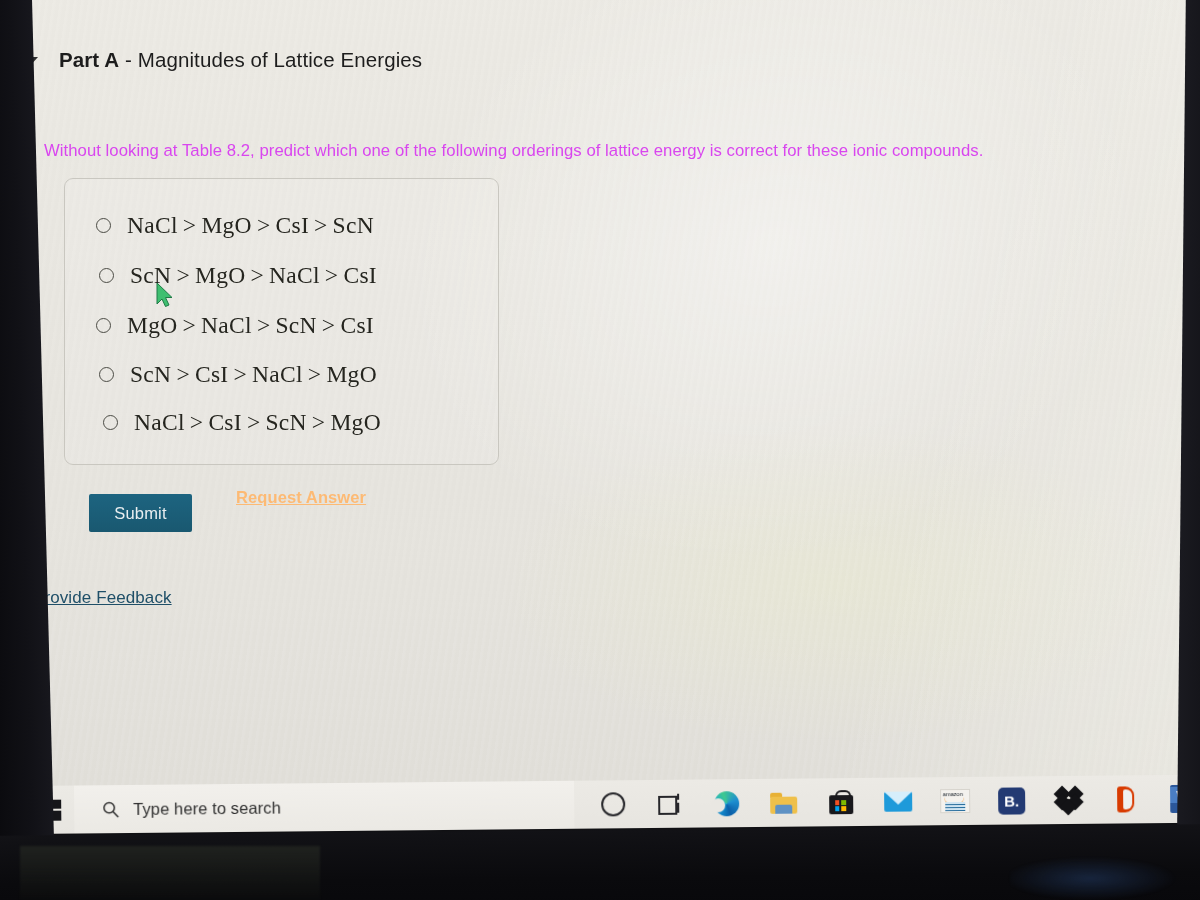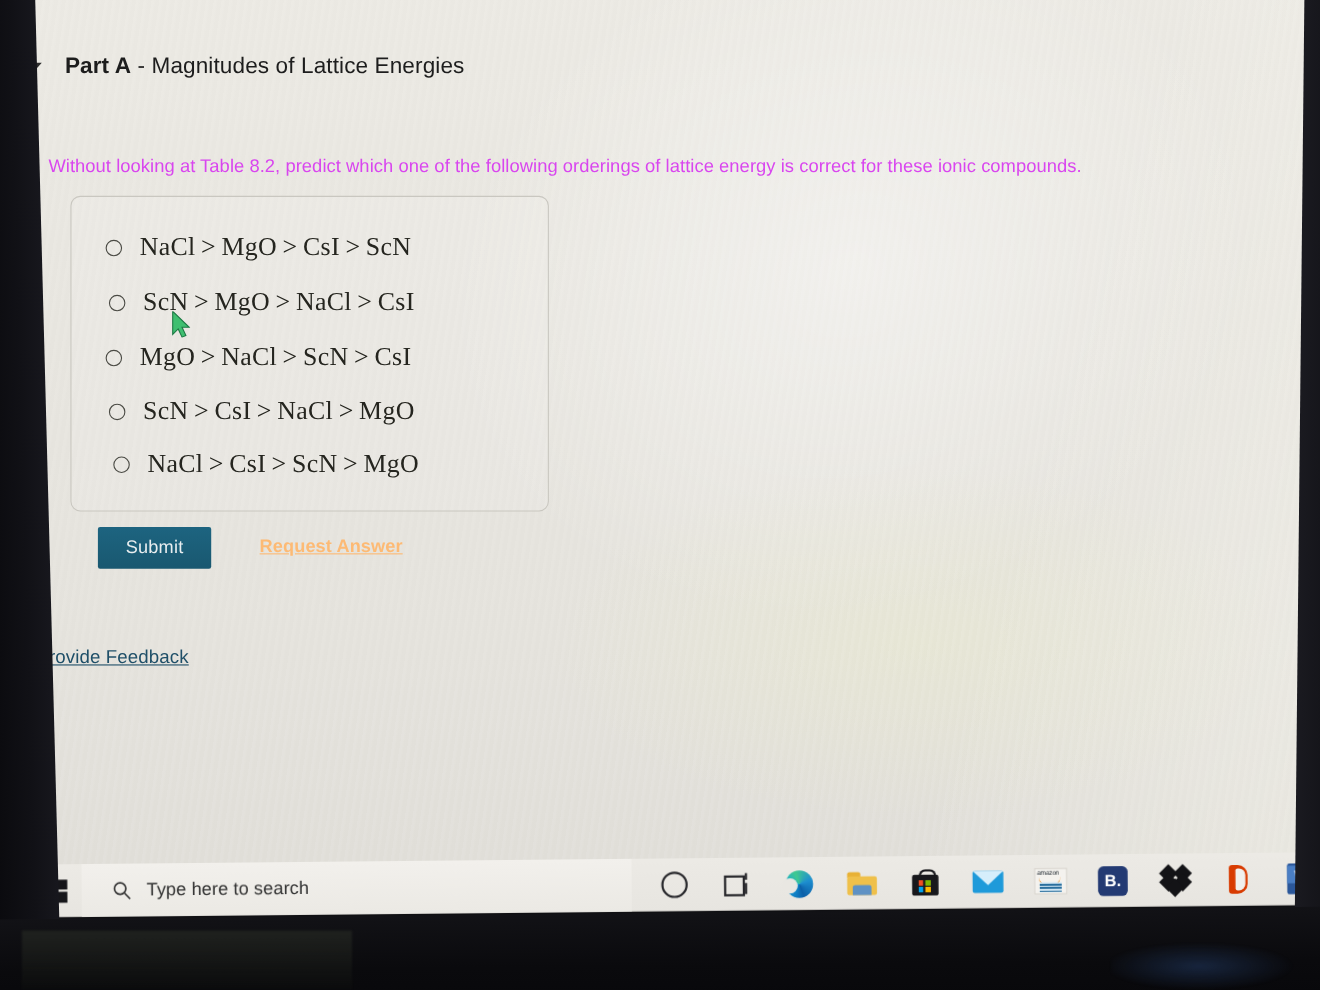--- a/index.html
+++ b/index.html
@@ -174,21 +174,21 @@
   .opt-text .gt { padding: 0 5px; }
 
   #opt0 { top: 212px; text-align: center; }
   #opt1 { top: 262px; left: 99px; }
   #opt2 { top: 312px; }
   #opt3 { top: 361px; left: 99px; text-align: right; }
   #opt4 { top: 409px; left: 103px; justify-content: space-between; }
 
   .submit-btn {
     position: absolute;
-    left: 89px; top: 479px;
+    left: 89px; top: 494px;
     width: 103px; height: 38px;
     background: linear-gradient(180deg,#1d6480 0%, #195870 100%);
     border: none;
     border-radius: 2px;
     color: #e9eef0;
     font-size: 16.5px;
     font-family: "Liberation Sans", sans-serif;
     cursor: pointer;
     letter-spacing: 0.2px;
   }

